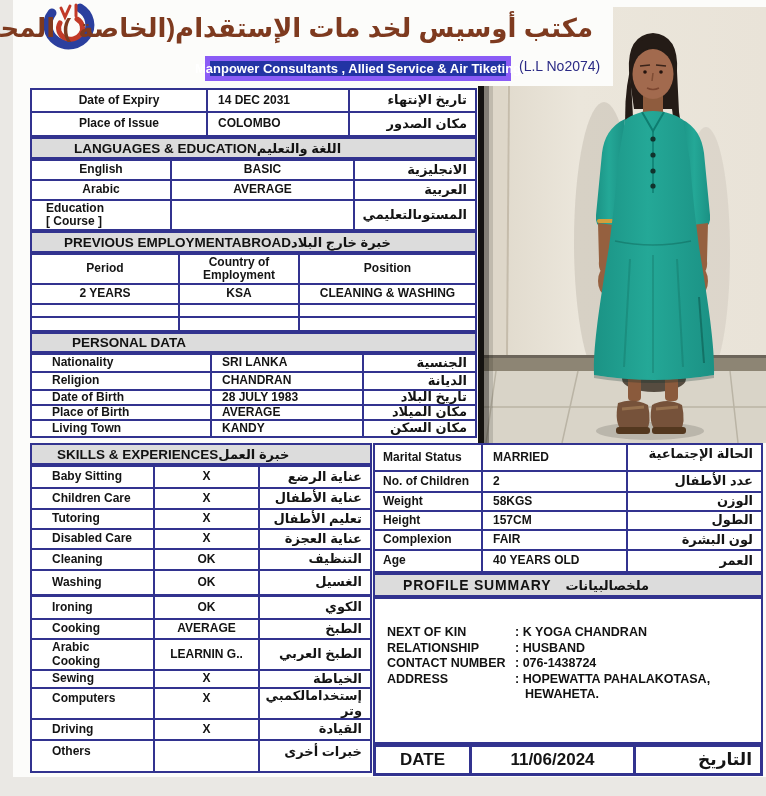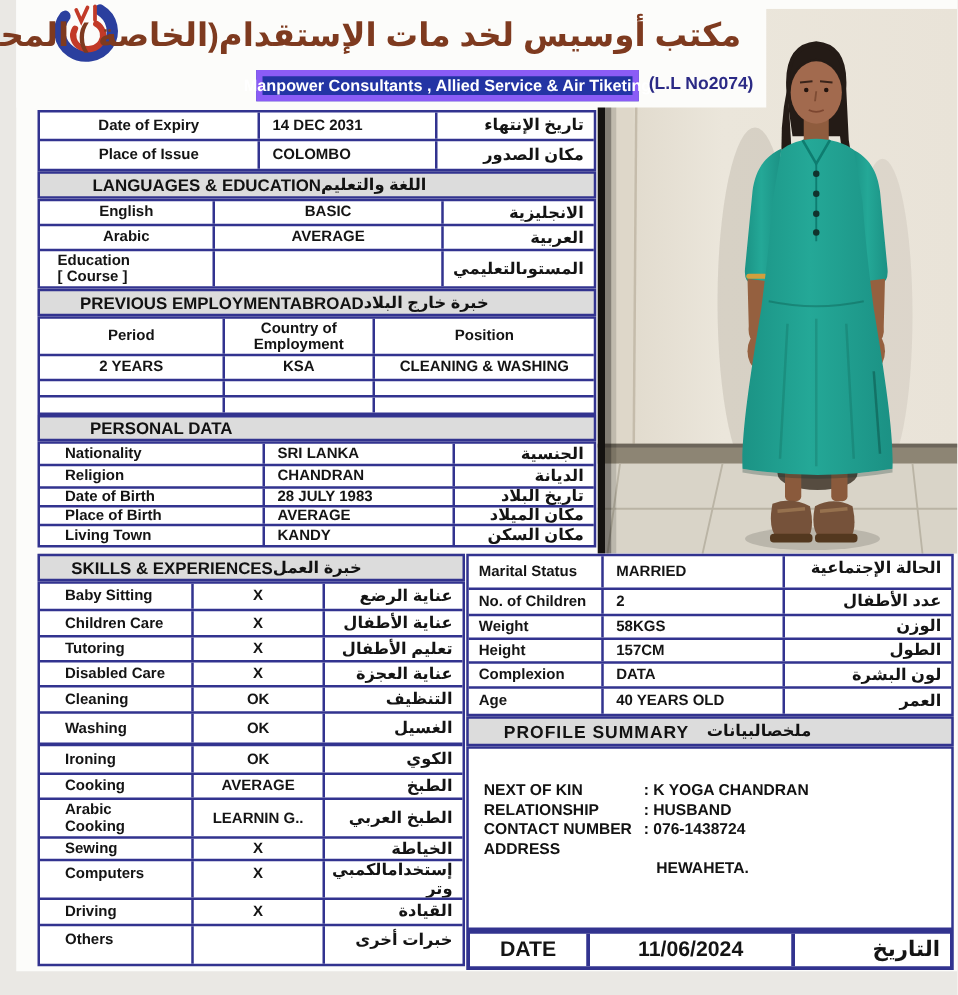--- a/index.html
+++ b/index.html
@@ -8,21 +8,21 @@
   .doc{position:absolute;left:13px;top:0;width:753px;height:777px;background:#fcfcfa;z-index:0}
   
   .photo{position:absolute;left:478px;top:7px;width:288px;height:436px;z-index:1}
   
   .header-box{position:absolute;left:13px;top:0;width:600px;height:86px;background:#fcfcfa;z-index:3}
   .logo{position:absolute;left:17px;top:1px;width:84px;height:54px}
   .title-ar{position:absolute;left:102px;top:8px;width:478px;height:42px;direction:rtl;text-align:right;
             font-size:26px;font-weight:bold;color:#7e3a1f;line-height:40px;white-space:nowrap}
   .band-blue{position:absolute;left:192px;top:56px;width:306px;height:25px;background:#2334a4;border:5px solid #8b5cf6;
              color:#ffffff;font-size:13px;font-weight:bold;display:flex;align-items:center;justify-content:center;white-space:nowrap}
-  .license{position:absolute;left:506px;top:58px;width:104px;font-size:14px;font-weight:bold;color:#2b2a85;white-space:nowrap}
+  .license{position:absolute;left:506px;top:58px;width:104px;font-size:14px;font-weight:normal;color:#2b2a85;white-space:nowrap}
   
   .tbl{position:absolute;background:#fff;border:2px solid #32338f;z-index:2}
   .tr{display:flex;border-bottom:2px solid #32338f}
   .tr:last-child{border-bottom:none}
   .td{border-right:2px solid #32338f;display:flex;align-items:center;font-weight:bold;font-size:12px;
       color:#141414;padding:0 5px;line-height:1.12;overflow:hidden}
   .td:last-child{border-right:none}
   .lab{justify-content:flex-start;padding-left:20px}
   .cen{justify-content:center;text-align:center}
   .vleft{justify-content:flex-start;padding-left:10px}
@@ -345,21 +345,21 @@
     <div class="td hB vleft">58KGS</div>
     <div class="td hC ar">الوزن</div>
   </div>
   <div class="tr" style="height:19px">
     <div class="td hA" style="padding-left:8px">Height</div>
     <div class="td hB vleft">157CM</div>
     <div class="td hC ar">الطول</div>
   </div>
   <div class="tr" style="height:20px">
     <div class="td hA" style="padding-left:8px">Complexion</div>
-    <div class="td hB vleft">DATA</div>
+    <div class="td hB vleft">FAIR</div>
     <div class="td hC ar">لون البشرة</div>
   </div>
   <div class="tr" style="height:20px">
     <div class="td hA" style="padding-left:8px">Age</div>
     <div class="td hB vleft">40 YEARS OLD</div>
     <div class="td hC ar">العمر</div>
   </div>
 </div>
 
 <div class="band" style="left:373px;top:573px;width:390px;height:24px;padding-left:28px">
@@ -374,20 +374,21 @@
   <div class="pline">
     <span class="plabel">RELATIONSHIP</span>
     <span>: HUSBAND</span>
   </div>
   <div class="pline">
     <span class="plabel">CONTACT NUMBER</span>
     <span>: 076-1438724</span>
   </div>
   <div class="pline">
     <span class="plabel">ADDRESS</span>
+    <span>: HOPEWATTA PAHALAKOTASA,</span>
   </div>
   <div class="pline">
     <span class="plabel"></span>
     <span class="pindent">HEWAHETA.</span>
   </div>
 </div>
 
 <div class="tbl tbl-date" style="left:373px;top:744px;width:390px">
   <div class="tr" style="height:26px">
     <div class="td dA cen">DATE</div>

